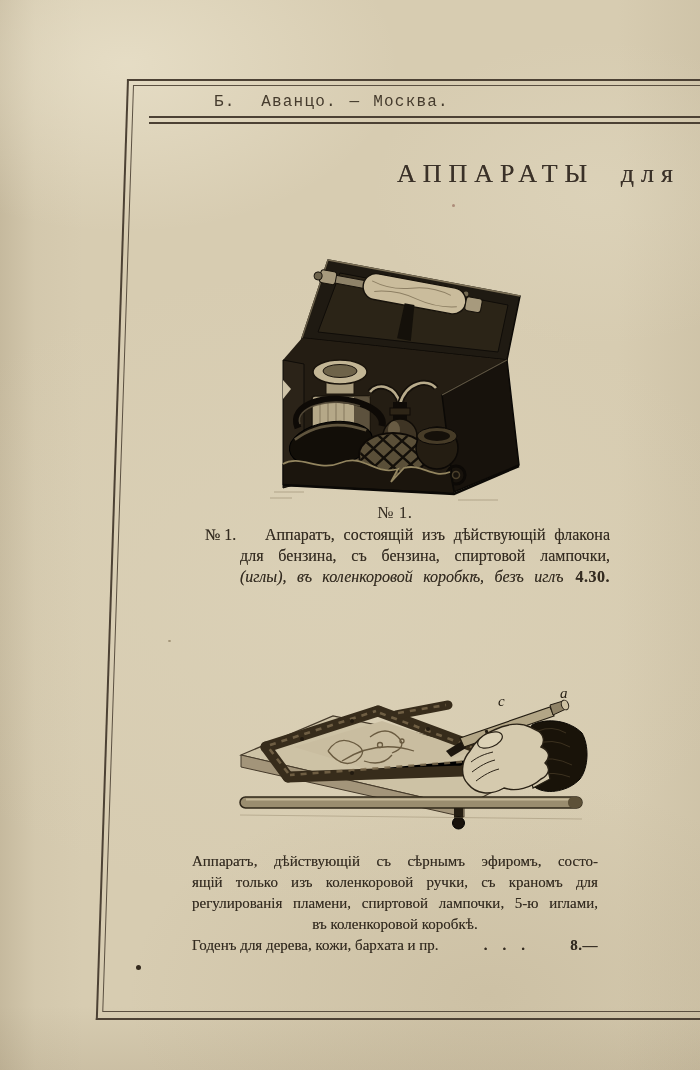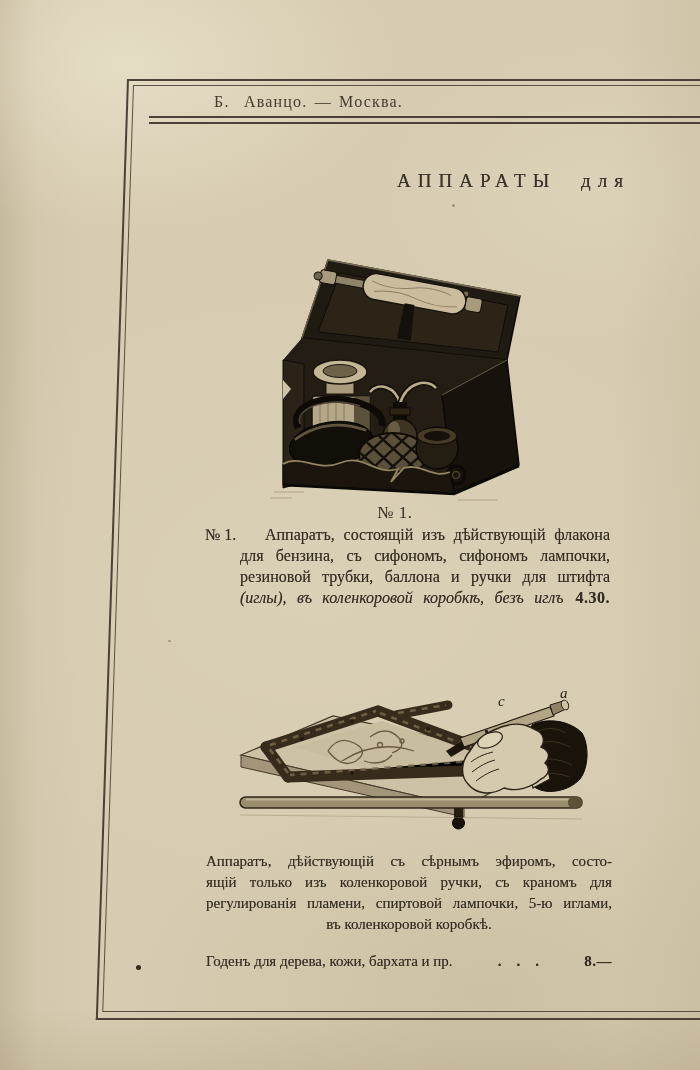--- a/index.html
+++ b/index.html
@@ -23,43 +23,43 @@
     border-top:2px solid #4c4134;border-left:2px solid #4c4134;border-bottom:2px solid #4c4134;
     transform:skewX(-1.9deg);transform-origin:0 0;
   }
   .frame-inner{
     left:133px;top:85px;width:640px;height:925px;
     border-top:1.5px solid rgba(76,65,52,.9);border-left:1.5px solid rgba(76,65,52,.9);border-bottom:1.5px solid rgba(76,65,52,.9);
     transform:skewX(-1.9deg);transform-origin:0 0;
   }
   .publisher{
     left:214px;top:93px;
-    font-family:Liberation Serif, serif;
+    font-family:Liberation Mono, monospace;
     font-size:16px;letter-spacing:1.2px;word-spacing:2px;color:#453b2d;white-space:pre;
   }
   .header-rule{left:149px;top:116px;width:551px;height:4px;
     border-top:2px solid #4c4134;border-bottom:2px solid #4c4134;}
   .section-title{
-    left:397px;top:170px;font-size:19px;letter-spacing:7px;word-spacing:13px;
+    left:397px;top:159px;font-size:26px;letter-spacing:7px;word-spacing:13px;
     color:#3a3128;white-space:pre;text-shadow:0 0 .4px rgba(58,49,40,.7);
   }
   .fig-caption{left:160px;width:470px;text-align:center;font-size:17px;color:#352d22;letter-spacing:.5px;}
   .cap1{top:503px;}
   .cap2{top:831px;}
   .para{line-height:21px;color:#342c21;text-shadow:0 0 .35px rgba(52,44,33,.55);}
   .para1{left:240px;top:524px;width:370px;font-size:16px;}
-  .para2{left:206px;top:851px;width:406px;font-size:15px;}
+  .para2{left:192px;top:851px;width:406px;font-size:15px;}
   .jline{text-align:justify;text-align-last:justify;}
   .p1l1{position:relative;padding-left:25px;}
   .numlabel{position:absolute;left:-35px;top:0;white-space:nowrap;}
   .lineflex{display:flex;align-items:baseline;}
   .lineflex .jt{flex:1 1 auto;text-align:justify;text-align-last:justify;padding-right:12px;font-style:italic;}
   .price{font-weight:bold;white-space:nowrap;letter-spacing:.5px;}
   .centerline{text-align:right;text-align-last:center;}
-  .usage{display:flex;align-items:center;margin-top:16px;}
+  .usage{display:flex;align-items:center;}
   .usage .dots{flex:1 1 auto;text-align:center;white-space:pre;font-weight:bold;}
   .ink-dot{left:136px;top:965px;width:5px;height:5px;border-radius:50%;background:#33291d;}
   .speck1{left:452px;top:204px;width:3px;height:3px;border-radius:50%;background:rgba(120,60,50,.45);}
   .speck2{left:168px;top:640px;width:3px;height:2px;border-radius:50%;background:rgba(110,90,60,.5);}
   svg text{font-family:"Liberation Serif","DejaVu Serif",serif;}
 </style>
 </head>
 <body>
 
 <div class="scan">
@@ -154,22 +154,21 @@
     <path d="M4,236 h30 M0,242 h22 M188,244 h40" stroke="#8a7c60" stroke-width="1" opacity=".5"></path>
   </svg>
 
   <div class="abs fig-caption cap1">№ 1.</div>
 
   <div class="abs para para1">
     <div class="jline p1l1">
       <span class="numlabel">№ 1.</span>
       <span>Аппаратъ, состоящій изъ дѣйствующій флакона</span>
     </div>
-    <div class="jline">для бензина, съ сифономъ, сифономъ лампочки,</div>
-    <div class="jline">резиновой трубки, баллона и ручки для штифта</div>
+    <div class="jline">для бензина, съ бензина, спиртовой лампочки,</div>
     <div class="lineflex">
       <span class="jt">(иглы), въ коленкоровой коробкѣ, безъ иглъ</span>
       <span class="price">4.30.</span>
     </div>
   </div>
 
   <svg class="abs" style="left:232px;top:685px;" width="356" height="148" viewBox="0 0 356 148">
 
     <polygon points="9,70 101,31 318,76 232,122" fill="#cdc2a5" stroke="#453a2a" stroke-width="1.2"></polygon>
     <polygon points="9,70 232,122 232,132 9,82" fill="#a3957a" stroke="#453a2a" stroke-width="1"></polygon>

